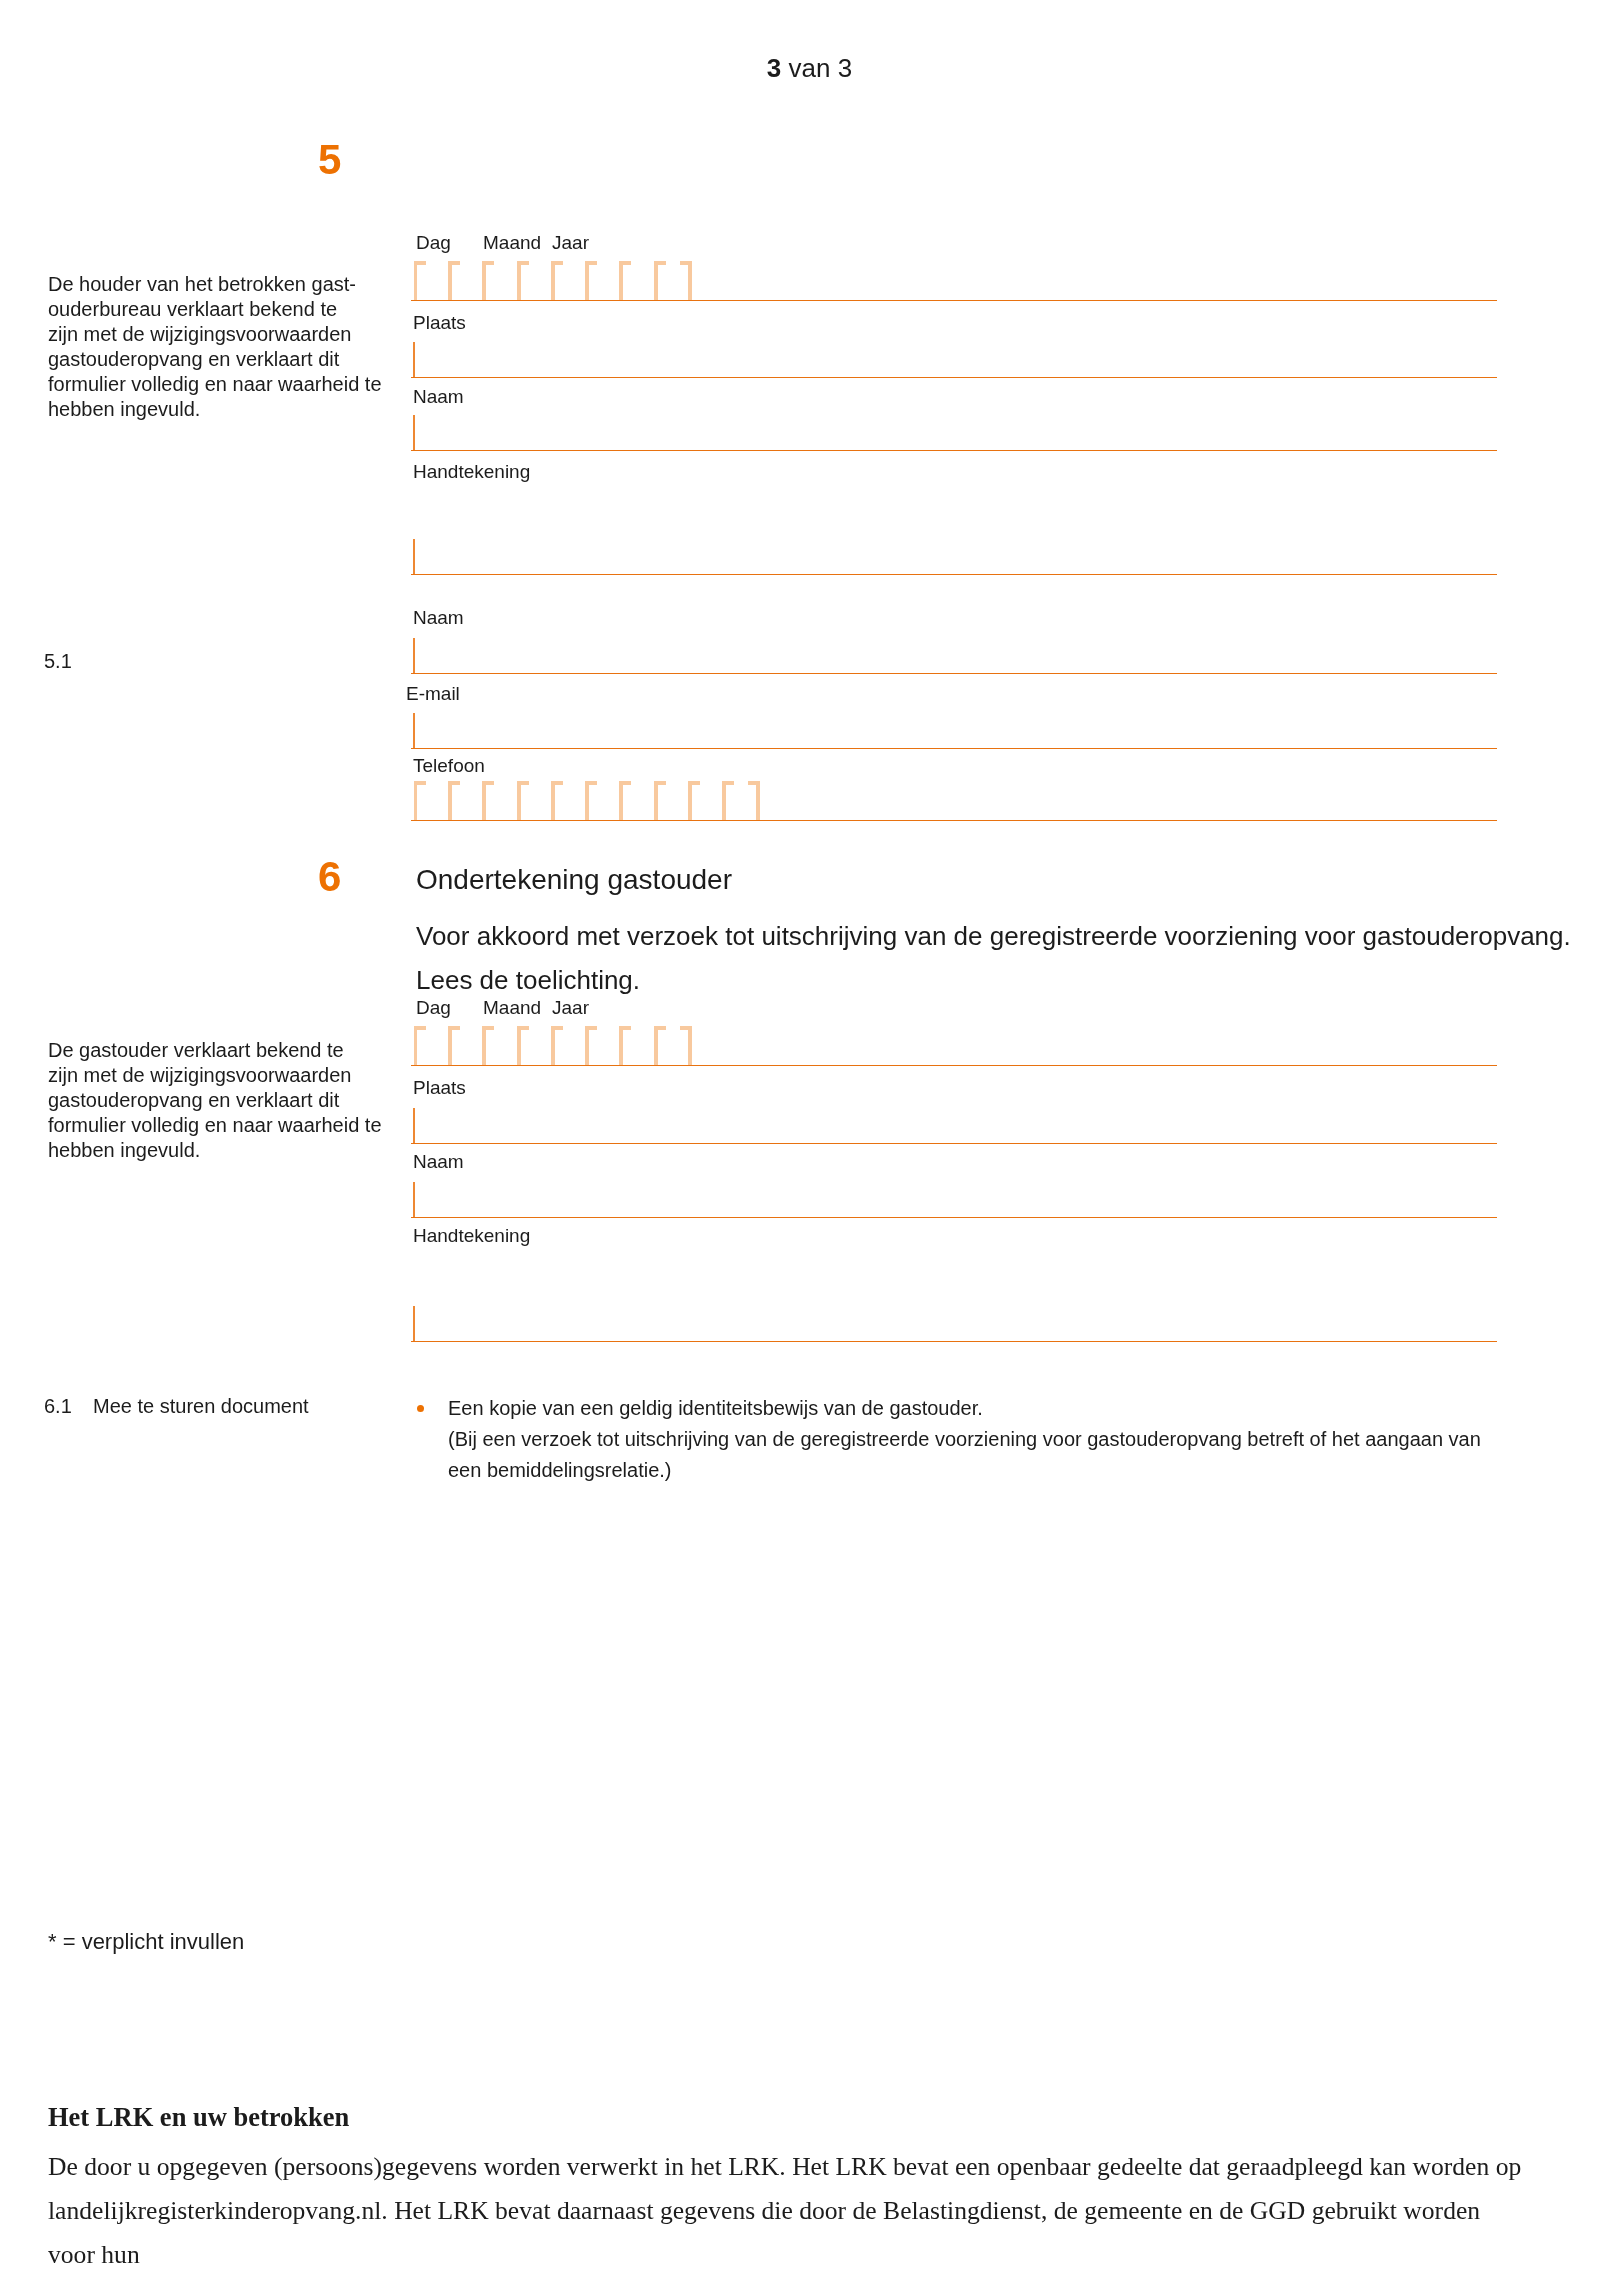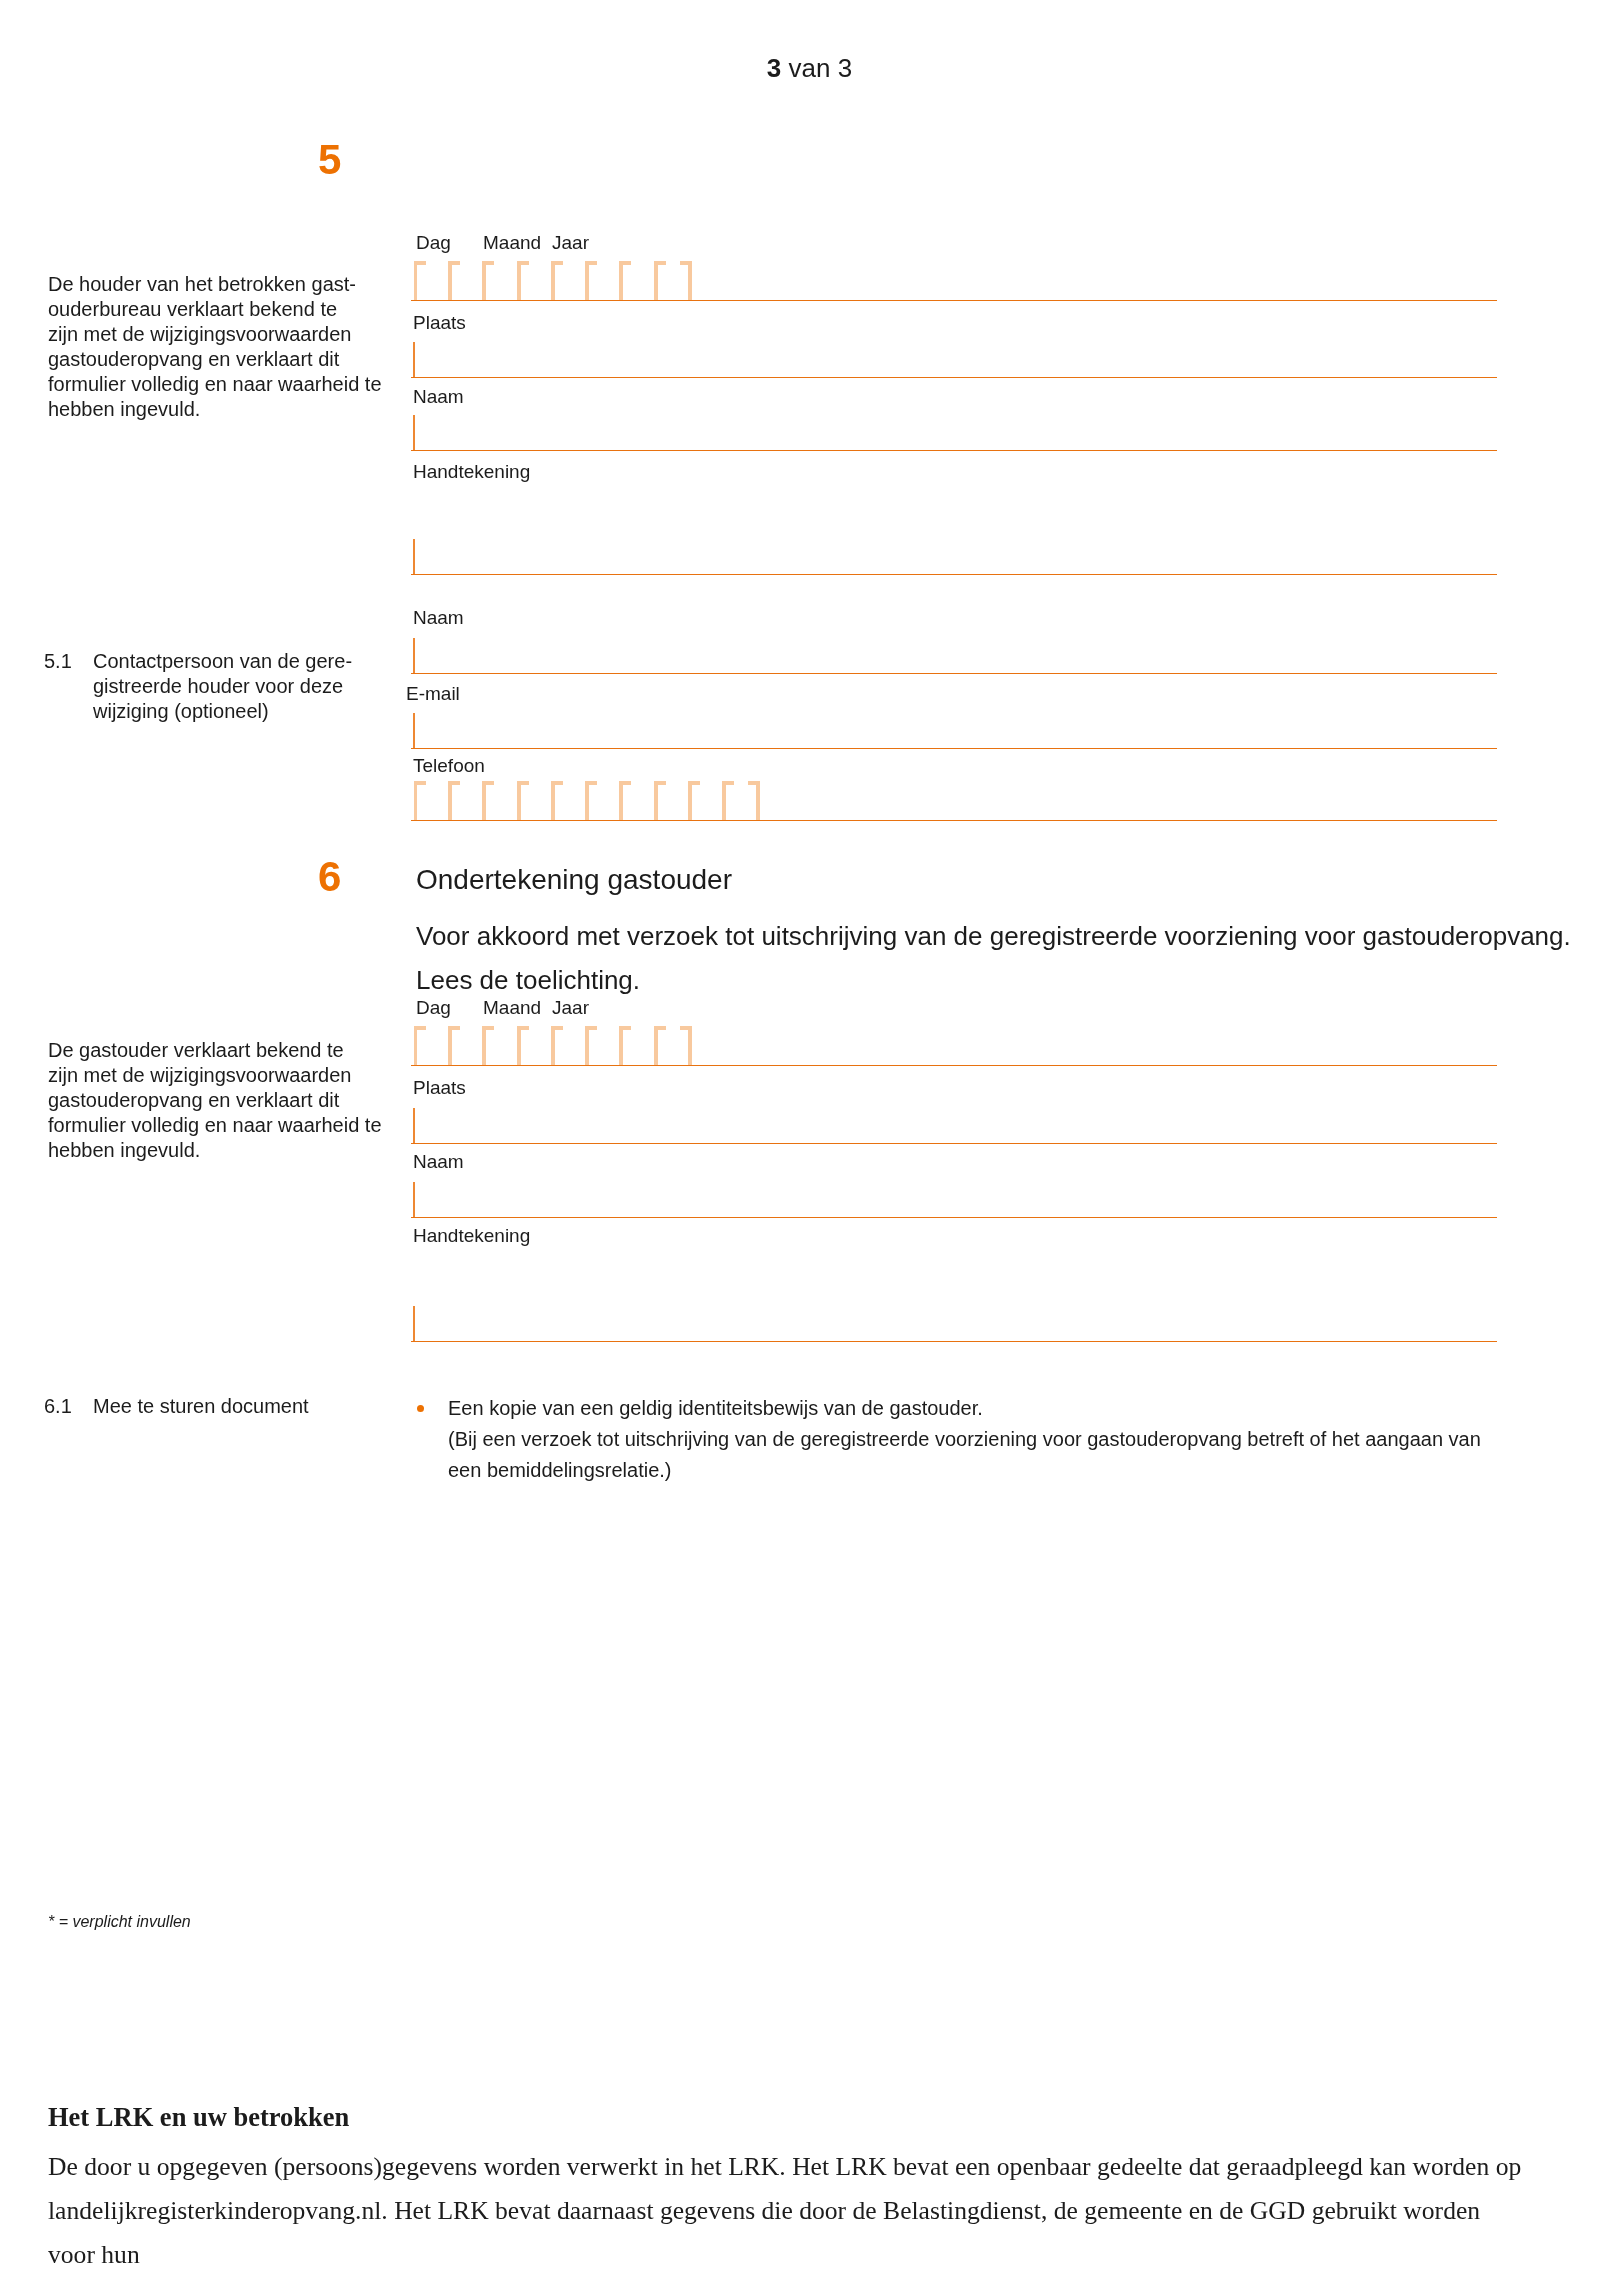--- a/index.html
+++ b/index.html
@@ -90,22 +90,22 @@
     width:7.3px;height:7.3px;
     border-radius:50%;
     background:#ed7102;
   }
   .bullet-text{
     font-size:20px;
     line-height:31px;
     width:1060px;
   }
   .footnote{
-    font-size:16px;
-    font-style:italic;
+    font-size:22px;
+    margin-top:16px;
   }
   .footer-title{
     font-family:"Liberation Serif",serif;
     font-size:26.5px;
     font-weight:bold;
   }
   .footer-body{
     font-family:"Liberation Serif",serif;
     font-size:25.6px;
     line-height:44px;
@@ -148,23 +148,20 @@
   <div class="abs field-label" style="left:413px;top:312px;">Plaats</div>
   <div class="abs field-line" style="left:411px;top:340px;"></div>
 
   <div class="abs field-label" style="left:413px;top:386px;">Naam</div>
   <div class="abs field-line" style="left:411px;top:413px;"></div>
 
   <div class="abs field-label" style="left:413px;top:461px;">Handtekening</div>
   <div class="abs field-line" style="left:411px;top:537px;"></div>
 
   <div class="abs sub-num" style="left:44px;top:649px;">5.1</div>
-  <div class="abs sub-label pre" style="left:93px;top:649px;">Contactpersoon van de gere-
-gistreerde houder voor deze
-wijziging (optioneel)</div>
 
   <div class="abs field-label" style="left:413px;top:607px;">Naam</div>
   <div class="abs field-line" style="left:411px;top:636px;"></div>
 
   <div class="abs field-label" style="left:406px;top:683px;">E-mail</div>
   <div class="abs field-line" style="left:411px;top:711px;"></div>
 
   <div class="abs field-label" style="left:413px;top:755px;">Telefoon</div>
   <div class="abs cellrow" style="left:411px;top:780px;">
       <span class="tick" style="left: 2.7px;"></span>

